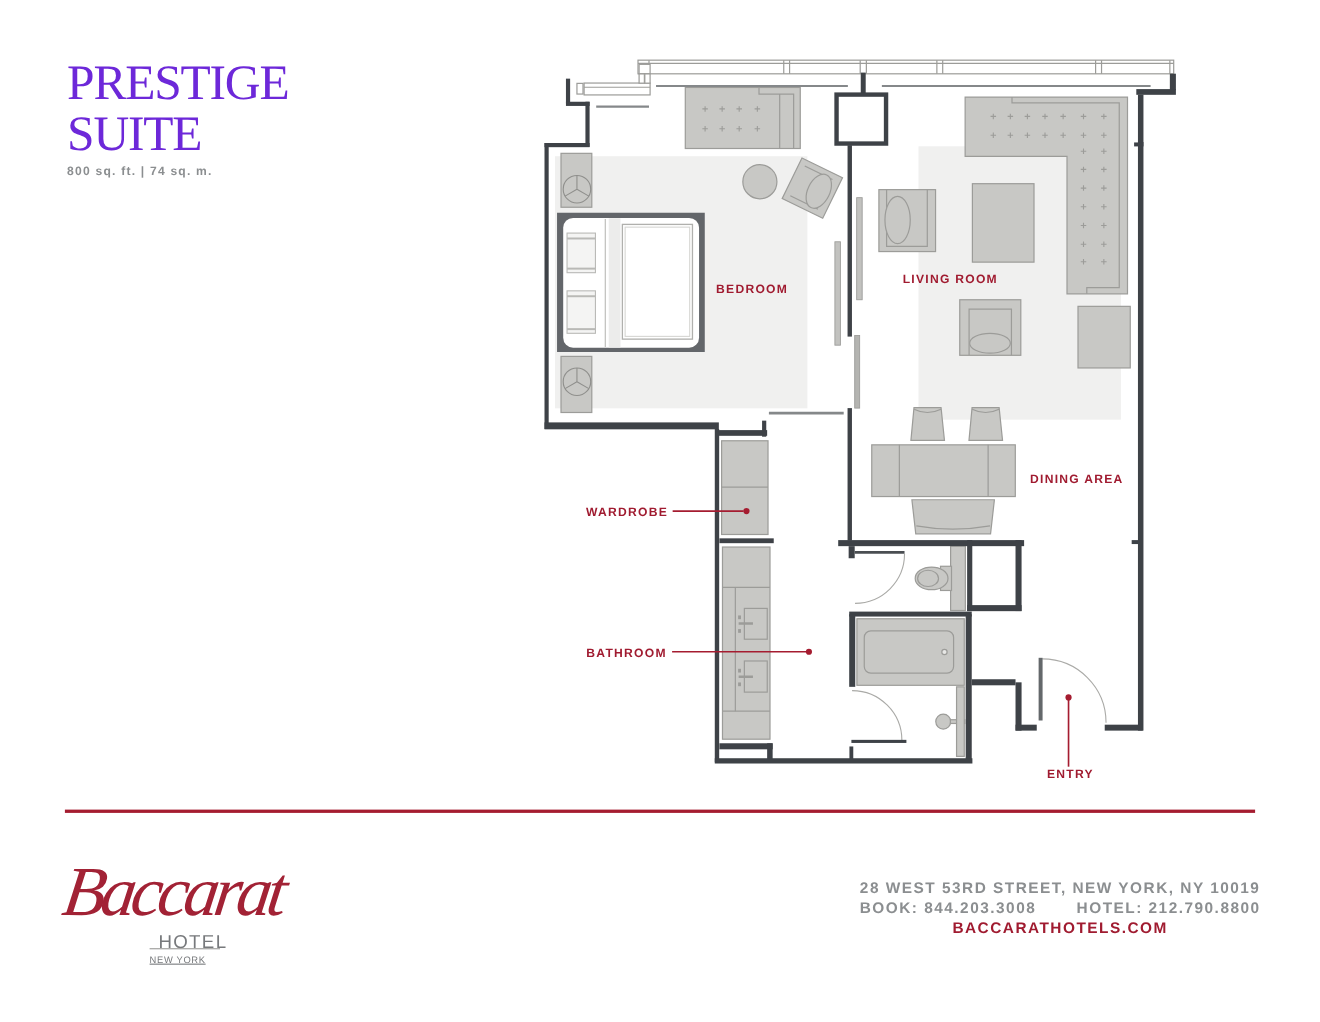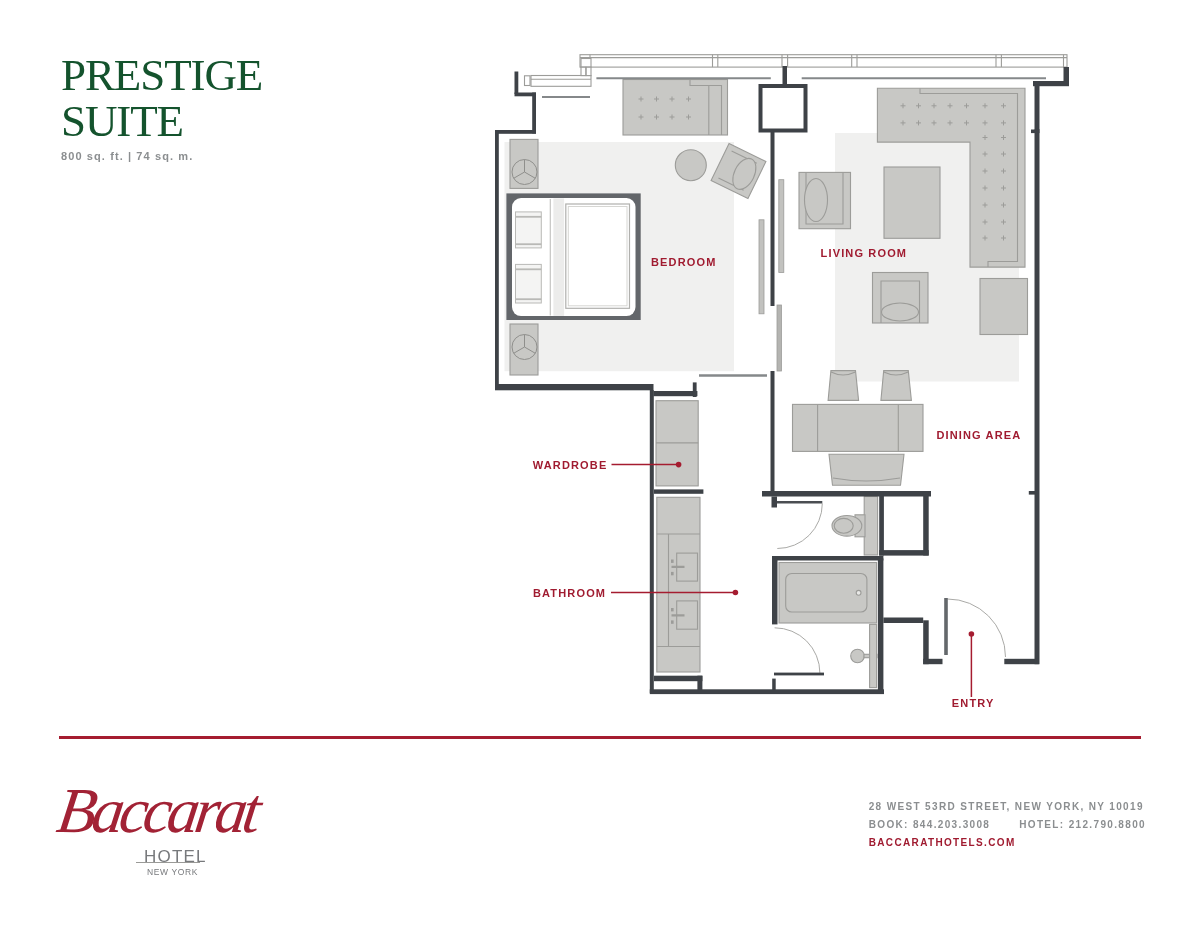--- a/index.html
+++ b/index.html
@@ -1,31 +1,31 @@
 <!DOCTYPE html>
 <html><head>
 <meta charset="utf-8">
 <style>
   html,body{margin:0;padding:0;background:#ffffff;}
   body{width:1200px;height:929px;position:relative;overflow:hidden;
        font-family:"Liberation Sans", sans-serif;}
-  .title{position:absolute;left:61px;top:53px;color:#14532d;
+  .title{position:absolute;left:61px;top:53px;color:#6d28d9;
          font-family:"Liberation Serif", serif;font-weight:400;
          font-size:45px;line-height:45.5px;letter-spacing:-1.1px;}
   .sub{position:absolute;left:61px;top:149.5px;color:#8b8e90;
        font-size:11px;font-weight:bold;letter-spacing:1.1px;}
   .redline{position:absolute;left:59px;top:736px;width:1082px;height:2.8px;background:#a51c30;}
   .logo{position:absolute;left:58px;top:774px;color:#a22235;
         font-family:"Liberation Serif", serif;font-style:italic;
         font-size:64px;letter-spacing:-4.5px;transform:skewX(-8deg);}
   .hotel{position:absolute;left:144px;top:846.5px;color:#77797c;font-size:17px;letter-spacing:1.2px;}
   .hline{position:absolute;left:136px;top:861.5px;width:64px;height:1px;background:#9a9a97;}
-  .newyork{position:absolute;left:147px;top:866.5px;color:#77797c;font-size:8.5px;letter-spacing:0.6px;}
-  .addr{position:absolute;right:54px;top:797.5px;text-align:left;color:#8b8e90;
-        font-size:10px;font-weight:bold;letter-spacing:1.35px;line-height:18.2px;}
+  .newyork{position:absolute;left:136px;top:866.5px;color:#77797c;font-size:8.5px;letter-spacing:0.6px;text-decoration:underline;}
+  .addr{position:absolute;right:54px;top:797.5px;text-align:center;color:#8b8e90;
+        font-size:14px;font-weight:bold;letter-spacing:1.35px;line-height:18.2px;}
   .addr .red{color:#a01b30;margin-top:44px;}
   svg{position:absolute;left:0;top:0;}
   svg text{font-family:"Liberation Sans", sans-serif;font-weight:bold;
            font-size:11px;letter-spacing:1.15px;fill:#a01b30;}
 </style>
 </head>
 <body>
 <div class="title">PRESTIGE<br>SUITE</div>
 <div class="sub">800 sq. ft. | 74 sq. m.</div>
 <div class="redline"></div>

